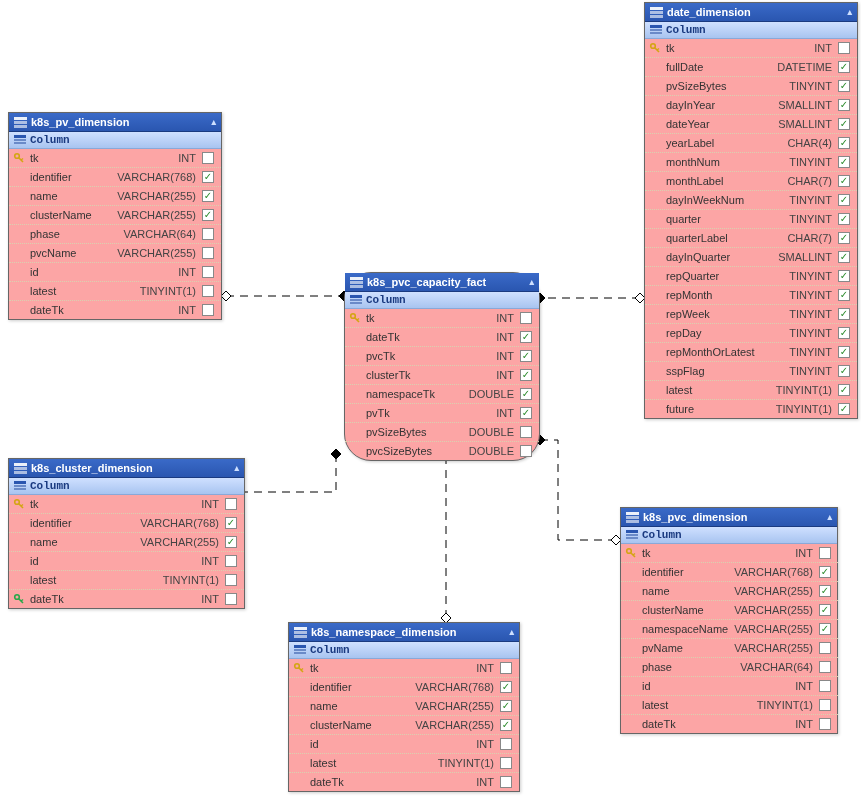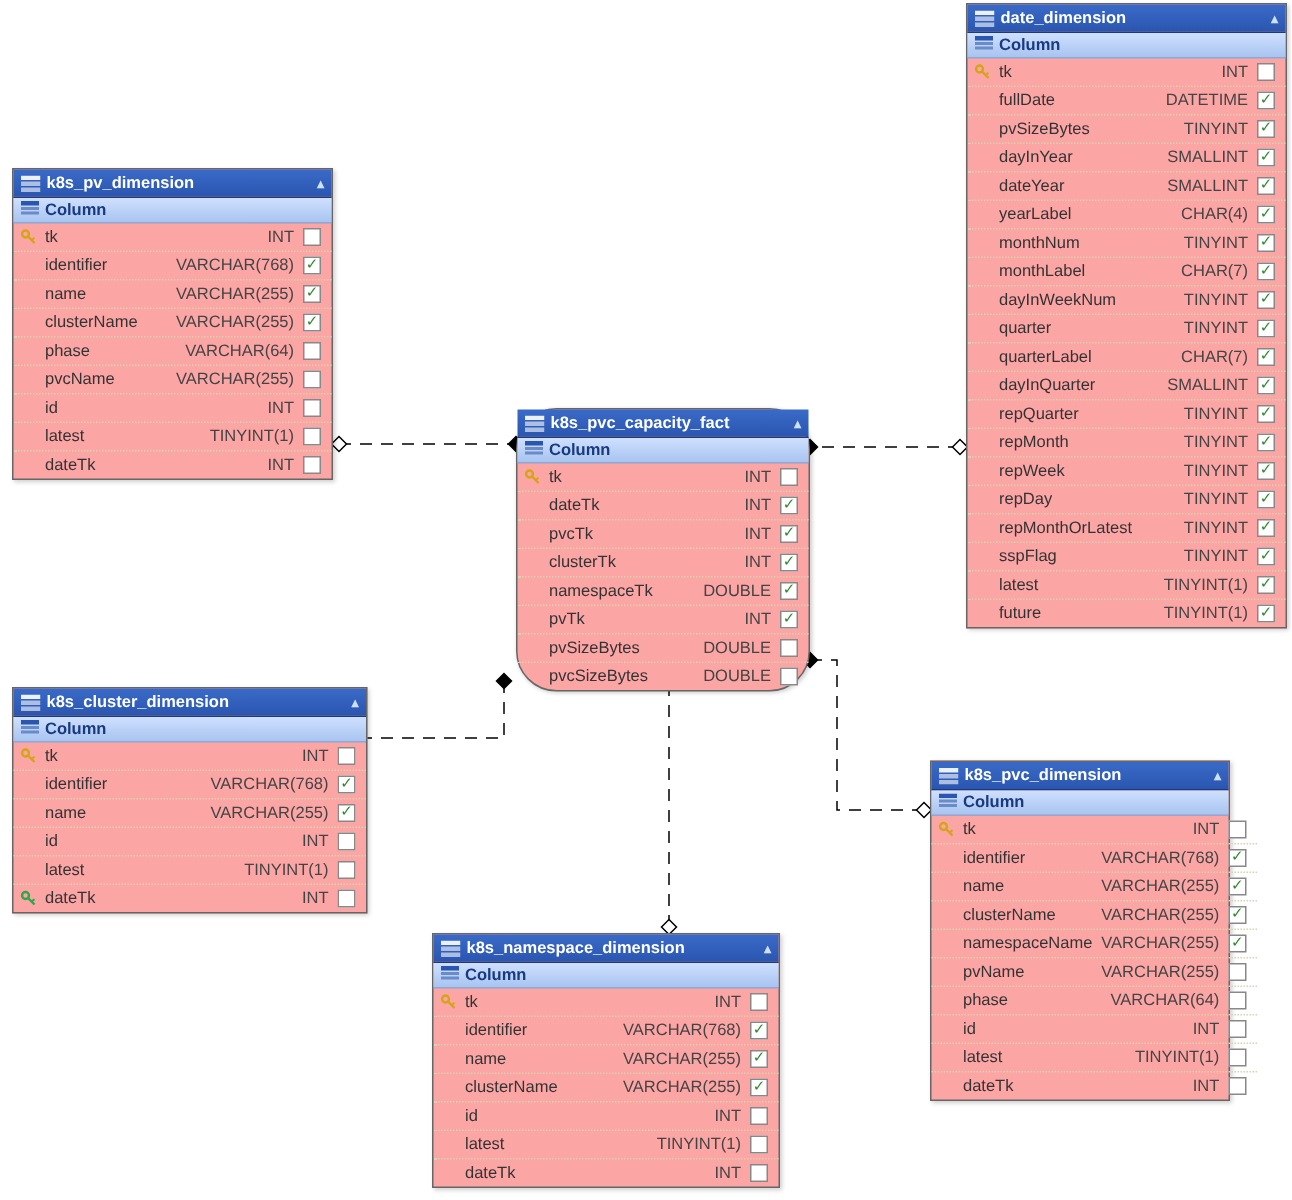--- a/index.html
+++ b/index.html
@@ -3,21 +3,21 @@
 <meta charset="utf-8">
 <style>
 *{box-sizing:border-box;margin:0;padding:0;}
 body{font-family:Tahoma,Arial,sans-serif;font-size:11px;background:#fff;width:861px;height:800px;position:relative;}
 .canvas{position:relative;width:861px;height:800px;}
 .table{position:absolute;border:1px solid #666;background:#fca5a5;box-shadow:1px 1px 3px rgba(0,0,0,.2);}
 .title{background:linear-gradient(to bottom,#3a6ac8 0%,#2a56b0 100%);color:#fff;font-weight:bold;padding:3px 5px;display:flex;align-items:center;justify-content:space-between;border-bottom:1px solid #1a3a80;}
 .title .tname{display:flex;align-items:center;gap:4px;}
 .title svg{width:13px;height:11px;}
 .title .chev{color:#cfe0ff;font-size:9px;}
-.subhdr{background:linear-gradient(to bottom,#cfe0ff 0%,#a8c4f0 100%);padding:2px 5px;border-bottom:1px solid #8aa8d8;display:flex;gap:4px;color:#1a3a80;font-weight:bold;}
+.subhdr{background:linear-gradient(to bottom,#cfe0ff 0%,#a8c4f0 100%);padding:2px 5px;border-bottom:1px solid #8aa8d8;display:flex;align-items:center;gap:4px;color:#1a3a80;font-weight:bold;font-family:Liberation Mono, monospace;}
 .subhdr svg{width:12px;height:10px;}
 .rows{display:grid;}
 .row{display:grid;grid-template-columns:16px 1fr auto 16px;align-items:center;padding:2px 3px;border-bottom:1px dotted #d8d2b0;color:#333;}
 .row:last-child{border-bottom:none;}
 .icon{width:14px;height:14px;display:flex;align-items:center;justify-content:center;}
 .colname{padding-left:2px;}
 .coltype{color:#444;padding:0 6px;}
 .chk{width:12px;height:12px;border:1px solid #888;background:#fff;display:inline-flex;align-items:center;justify-content:center;font-size:10px;color:#2a8a2a;line-height:1;}
 svg.line{position:absolute;top:0;left:0;width:861px;height:800px;pointer-events:none;}
 </style>
@@ -337,21 +337,21 @@
           <span class="chk"></span>
         </div>
         <div class="row">
           <span class="icon"></span>
           <span class="colname">dateTk</span>
           <span class="coltype">INT</span>
           <span class="chk"></span>
         </div>
       </div>
     </div>
-    <div class="table" style="left: 620px; top: 507px; width: 200px;">
+    <div class="table" style="left: 620px; top: 507px; width: 218px;">
       <div class="title">
         <span class="tname">
           <svg viewBox="0 0 13 11">
             <rect x="0" y="0" width="13" height="3" fill="#fff" opacity="0.9"></rect>
             <rect x="0" y="4" width="13" height="3" fill="#fff" opacity="0.6"></rect>
             <rect x="0" y="8" width="13" height="3" fill="#fff" opacity="0.6"></rect>
           </svg>
           <span>k8s_pvc_dimension</span>
         </span>
         <span class="chev">▴</span>

